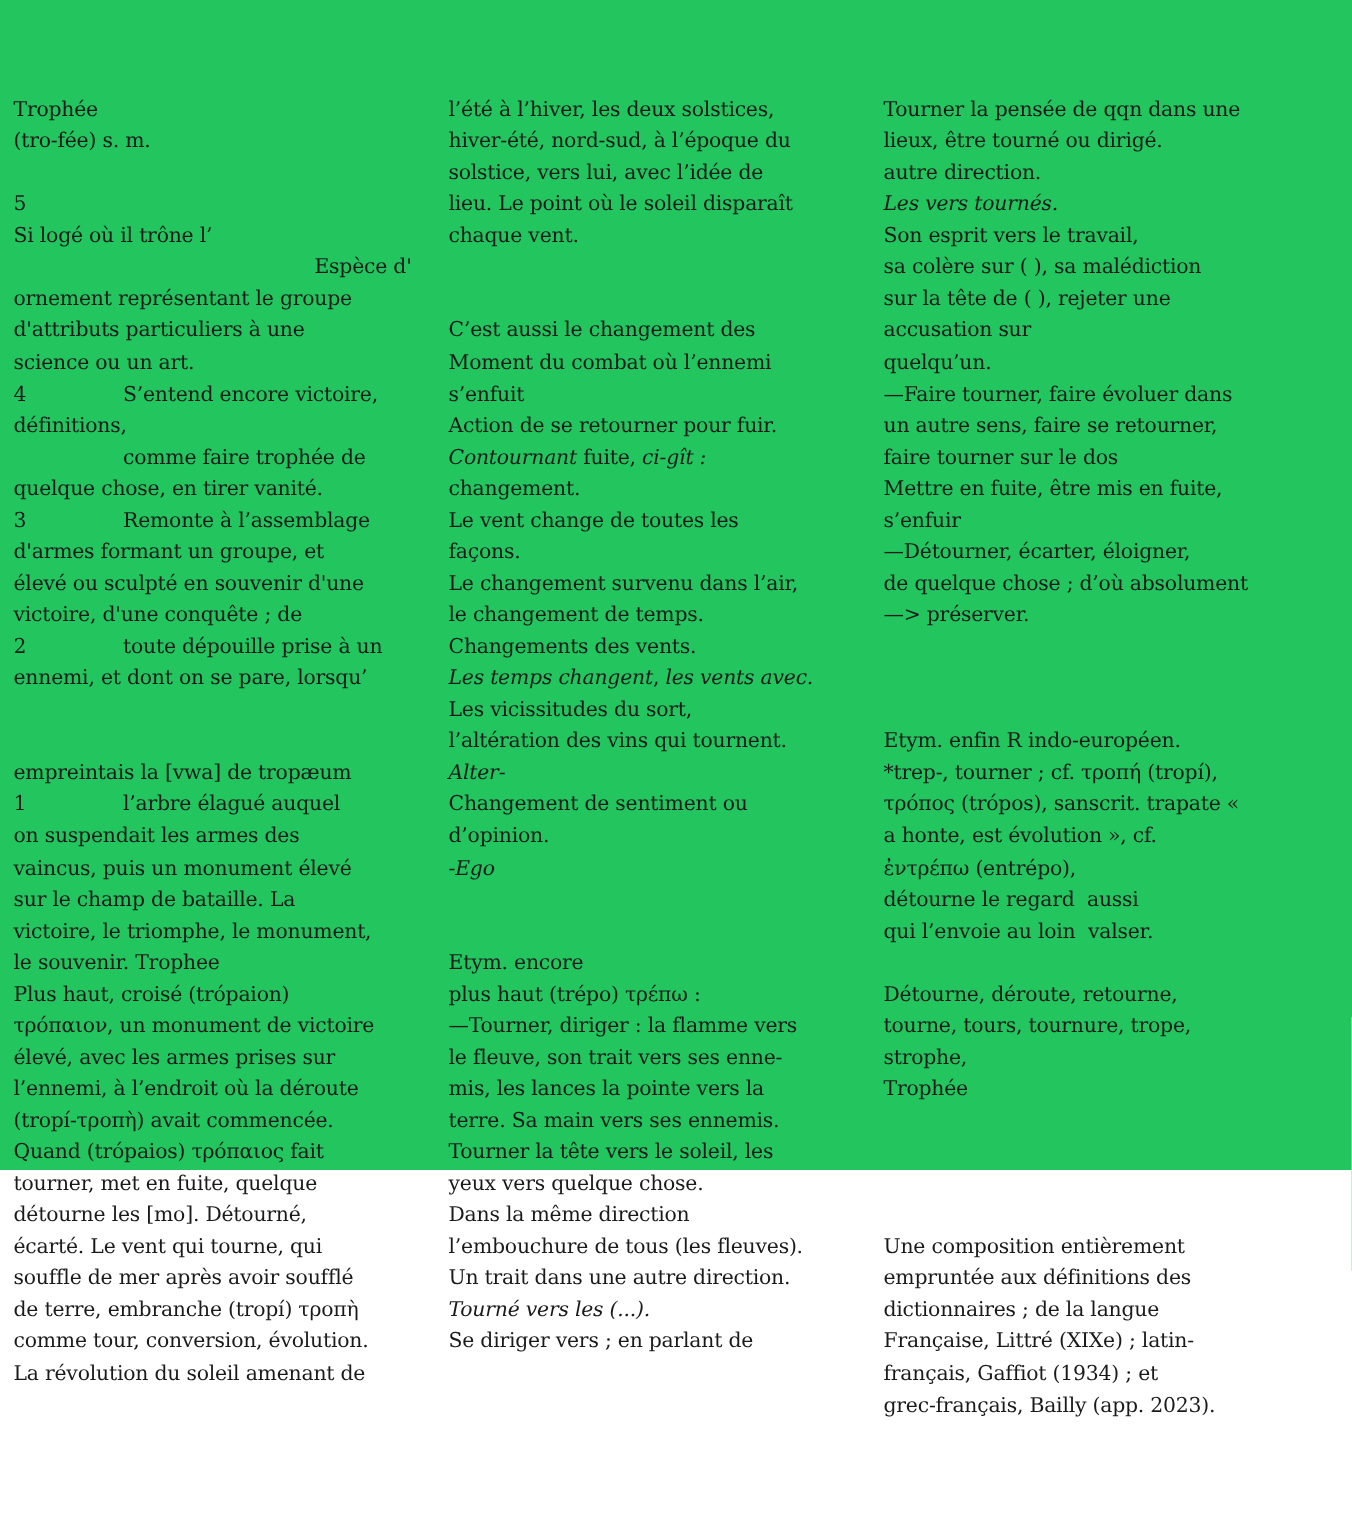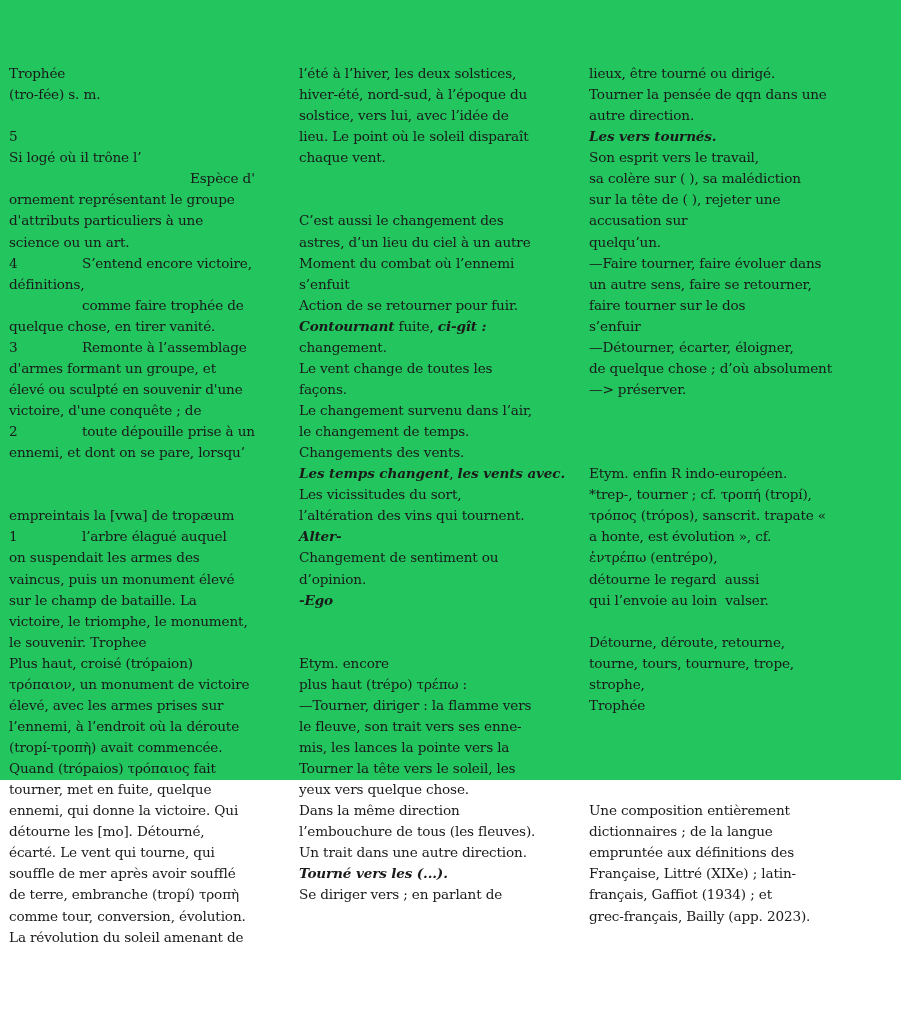--- a/index.html
+++ b/index.html
@@ -16,23 +16,23 @@
     letter-spacing: -0.15px;
   }
   #col-1 { left: 9px; }
   #col-2 { left: 299px; }
   #col-3 { left: 589px; }
   .line {
     height: 21.07px; line-height: 21.07px;
     white-space: pre; position: relative;
   }
   .line .num { display: inline-block; width: 73px; }
-  .line.indent-right { padding-left: 181px; }
+  .line.indent-right { padding-left: 181px; text-align: center; }
   .line.indent-tab { padding-left: 73px; }
-  .it { font-style: italic; font-weight: bold; }
+  .it { font-style: italic; }
 </style>
 </head>
 <body>
 
 <div class="page">
   <div class="column" id="col-1">
       <div class="line"><span>Trophée</span></div>
       <div class="line"><span>(tro-fée) s. m.</span></div>
       <div class="line"><span></span></div>
       <div class="line"><span>5</span></div>
@@ -60,38 +60,36 @@
       <div class="line"><span>sur le champ de bataille. La</span></div>
       <div class="line"><span>victoire, le triomphe, le monument,</span></div>
       <div class="line"><span>le souvenir. Trophee</span></div>
       <div class="line"><span>Plus haut, croisé (trópaion)</span></div>
       <div class="line"><span>τρόπαιον, un monument de victoire</span></div>
       <div class="line"><span>élevé, avec les armes prises sur</span></div>
       <div class="line"><span>l’ennemi, à l’endroit où la déroute</span></div>
       <div class="line"><span>(tropí-τροπὴ) avait commencée.</span></div>
       <div class="line"><span>Quand (trópaios) τρόπαιος fait</span></div>
       <div class="line"><span>tourner, met en fuite, quelque</span></div>
-      <div class="line"><span>ennemi, qui donne la victoire. Qui</span></div>
       <div class="line"><span>détourne les [mo]. Détourné,</span></div>
       <div class="line"><span>écarté. Le vent qui tourne, qui</span></div>
       <div class="line"><span>souffle de mer après avoir soufflé</span></div>
       <div class="line"><span>de terre, embranche (tropí) τροπὴ</span></div>
       <div class="line"><span>comme tour, conversion, évolution.</span></div>
       <div class="line"><span>La révolution du soleil amenant de</span></div>
     </div>
   <div class="column" id="col-2">
       <div class="line"><span>l’été à l’hiver, les deux solstices,</span></div>
       <div class="line"><span>hiver-été, nord-sud, à l’époque du</span></div>
       <div class="line"><span>solstice, vers lui, avec l’idée de</span></div>
       <div class="line"><span>lieu. Le point où le soleil disparaît</span></div>
       <div class="line"><span>chaque vent.</span></div>
       <div class="line"><span></span></div>
       <div class="line"><span></span></div>
       <div class="line"><span>C’est aussi le changement des</span></div>
-      <div class="line"><span>astres, d’un lieu du ciel à un autre</span></div>
       <div class="line"><span>Moment du combat où l’ennemi</span></div>
       <div class="line"><span>s’enfuit</span></div>
       <div class="line"><span>Action de se retourner pour fuir.</span></div>
       <div class="line"><span class="it">Contournant</span><span> fuite, </span><span class="it">ci-gît :</span></div>
       <div class="line"><span>changement.</span></div>
       <div class="line"><span>Le vent change de toutes les</span></div>
       <div class="line"><span>façons.</span></div>
       <div class="line"><span>Le changement survenu dans l’air,</span></div>
       <div class="line"><span>le changement de temps.</span></div>
       <div class="line"><span>Changements des vents.</span></div>
@@ -102,41 +100,43 @@
       <div class="line"><span>Changement de sentiment ou</span></div>
       <div class="line"><span>d’opinion.</span></div>
       <div class="line"><span class="it">-Ego</span></div>
       <div class="line"><span></span></div>
       <div class="line"><span></span></div>
       <div class="line"><span>Etym. encore</span></div>
       <div class="line"><span>plus haut (trépo) τρέπω :</span></div>
       <div class="line"><span>—Tourner, diriger : la flamme vers</span></div>
       <div class="line"><span>le fleuve, son trait vers ses enne-</span></div>
       <div class="line"><span>mis, les lances la pointe vers la</span></div>
+      <div class="line"><span>terre. Sa main vers ses ennemis.</span></div>
       <div class="line"><span>Tourner la tête vers le soleil, les</span></div>
       <div class="line"><span>yeux vers quelque chose.</span></div>
       <div class="line"><span>Dans la même direction</span></div>
       <div class="line"><span>l’embouchure de tous (les fleuves).</span></div>
       <div class="line"><span>Un trait dans une autre direction.</span></div>
       <div class="line"><span class="it">Tourné vers les (...).</span></div>
       <div class="line"><span>Se diriger vers ; en parlant de</span></div>
     </div>
   <div class="column" id="col-3">
+      <div class="line"><span>Tourner la pensée de qqn dans une</span></div>
       <div class="line"><span>lieux, être tourné ou dirigé.</span></div>
-      <div class="line"><span>Tourner la pensée de qqn dans une</span></div>
       <div class="line"><span>autre direction.</span></div>
       <div class="line"><span class="it">Les vers tournés.</span></div>
       <div class="line"><span>Son esprit vers le travail,</span></div>
       <div class="line"><span>sa colère sur ( ), sa malédiction</span></div>
       <div class="line"><span>sur la tête de ( ), rejeter une</span></div>
       <div class="line"><span>accusation sur</span></div>
       <div class="line"><span>quelqu’un.</span></div>
       <div class="line"><span>—Faire tourner, faire évoluer dans</span></div>
       <div class="line"><span>un autre sens, faire se retourner,</span></div>
       <div class="line"><span>faire tourner sur le dos</span></div>
+      <div class="line"><span>Mettre en fuite, être mis en fuite,</span></div>
       <div class="line"><span>s’enfuir</span></div>
       <div class="line"><span>—Détourner, écarter, éloigner,</span></div>
       <div class="line"><span>de quelque chose ; d’où absolument</span></div>
       <div class="line"><span>—&gt; préserver.</span></div>
       <div class="line"><span></span></div>
       <div class="line"><span></span></div>
       <div class="line"><span></span></div>
       <div class="line"><span>Etym. enfin R indo-européen.</span></div>
       <div class="line"><span>*trep-, tourner ; cf. τροπή (tropí),</span></div>
       <div class="line"><span>τρόπος (trópos), sanscrit. trapate «</span></div>
@@ -147,19 +147,19 @@
       <div class="line"><span></span></div>
       <div class="line"><span>Détourne, déroute, retourne,</span></div>
       <div class="line"><span>tourne, tours, tournure, trope,</span></div>
       <div class="line"><span>strophe,</span></div>
       <div class="line"><span>Trophée</span></div>
       <div class="line"><span></span></div>
       <div class="line"><span></span></div>
       <div class="line"><span></span></div>
       <div class="line"><span></span></div>
       <div class="line"><span>Une composition entièrement</span></div>
+      <div class="line"><span>empruntée aux définitions des</span></div>
       <div class="line"><span>dictionnaires ; de la langue</span></div>
-      <div class="line"><span>empruntée aux définitions des</span></div>
       <div class="line"><span>Française, Littré (XIXe) ; latin-</span></div>
       <div class="line"><span>français, Gaffiot (1934) ; et</span></div>
       <div class="line"><span>grec-français, Bailly (app. 2023).</span></div>
     </div>
 </div>
 
 </body></html>

